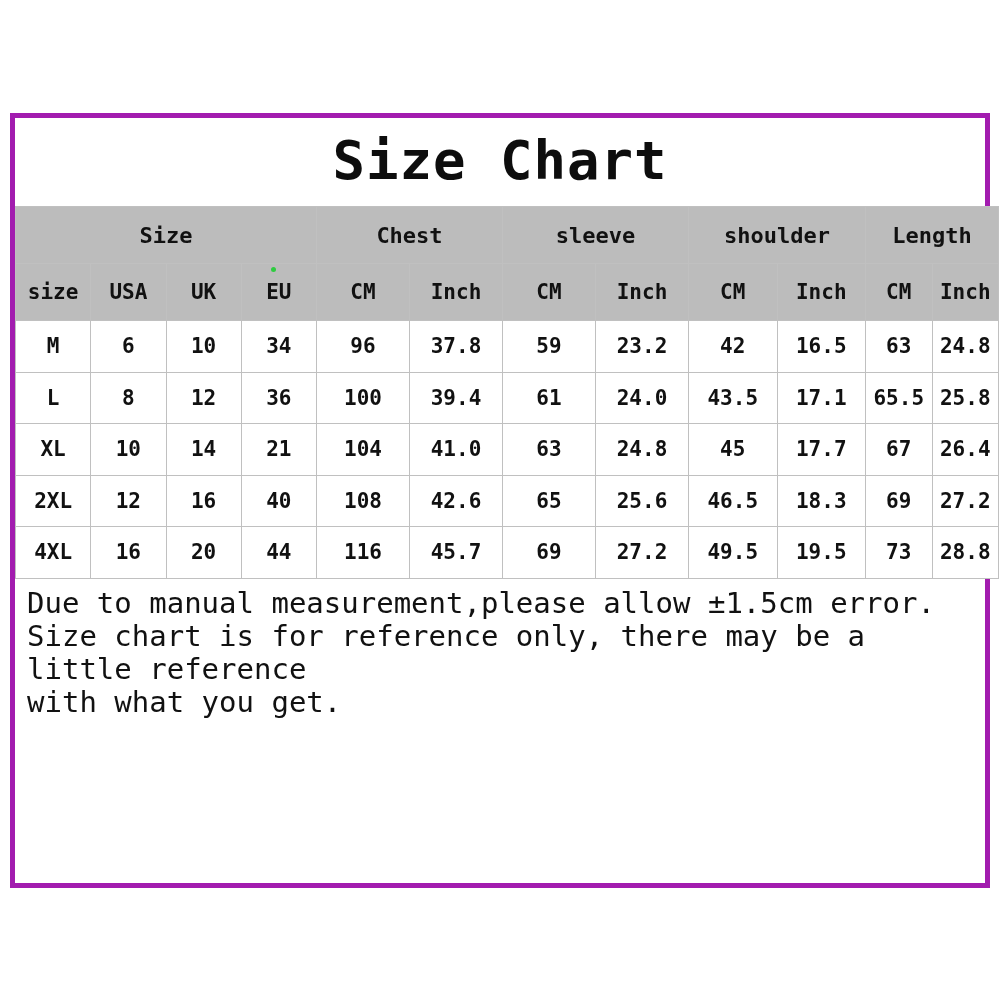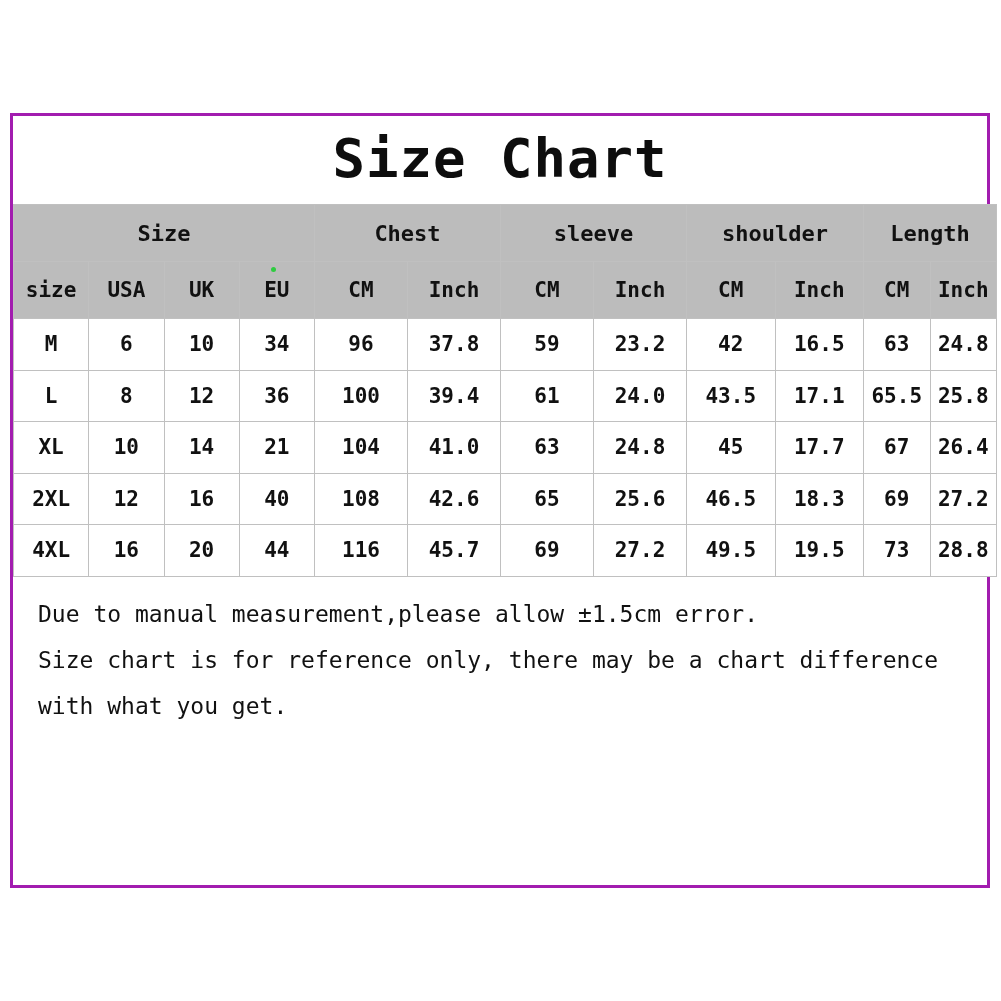--- a/index.html
+++ b/index.html
@@ -14,21 +14,21 @@
     color: #111111;
     position: relative;
     overflow: hidden;
   }
   .page {
     position: absolute;
     left: 10px;
     top: 113px;
     width: 980px;
     height: 775px;
-    border: 3px solid #a21caf;
+    border: 5px solid #a21caf;
     box-sizing: border-box;
     background: #ffffff;
   }
   .title {
     text-align: center;
     font-family: "DejaVu Sans Mono", monospace;
     font-weight: bold;
     font-size: 54px;
     line-height: 86px;
     letter-spacing: 1px;
@@ -62,23 +62,23 @@
   .body-row td {
     background: #ffffff;
     height: 50.5px;
     font-size: 21px;
   }
   .notes {
     padding: 8px 12px 0 12px;
     box-sizing: border-box;
   }
   .notes p {
-    margin: 13px;
-    font-family: "DejaVu Sans Mono", monospace;
-    font-size: 23px;
+    margin: 0;
+    font-family: "DejaVu Sans Mono", monospace;
+    font-size: 29px;
     line-height: 33px;
     color: #111111;
     letter-spacing: 0px;
     white-space: pre-wrap;
   }
   .green-dot {
     position: absolute;
     left: 271px;
     top: 267px;
     width: 5px;
@@ -186,19 +186,19 @@
         <td>49.5</td>
         <td>19.5</td>
         <td>73</td>
         <td>28.8</td>
       </tr>
     </tbody>
   </table>
 
   <div class="notes">
     <p>Due to manual measurement,please allow ±1.5cm error.</p>
-    <p>Size chart is for reference only, there may be a chart difference</p>
+    <p>Size chart is for reference only, there may be a little reference</p>
     <p>with what you get.</p>
   </div>
 
 </div>
 
 <div class="green-dot"></div>
 
 </body></html>

